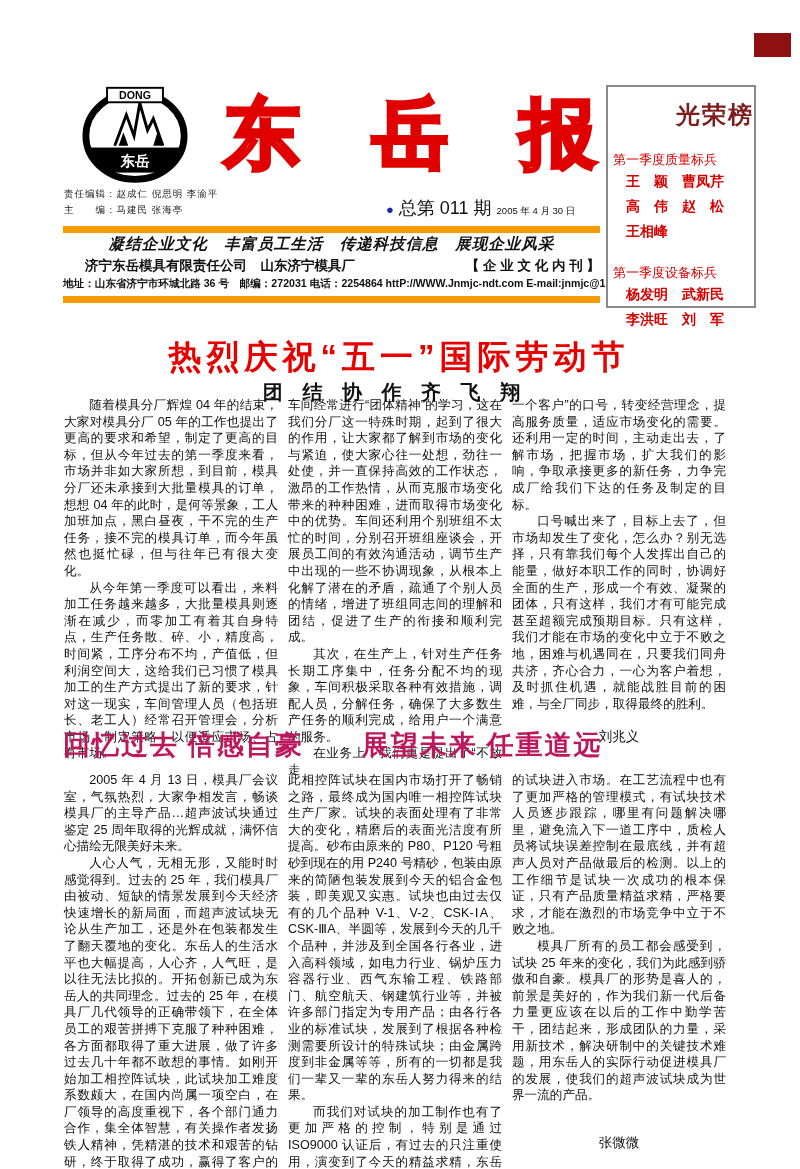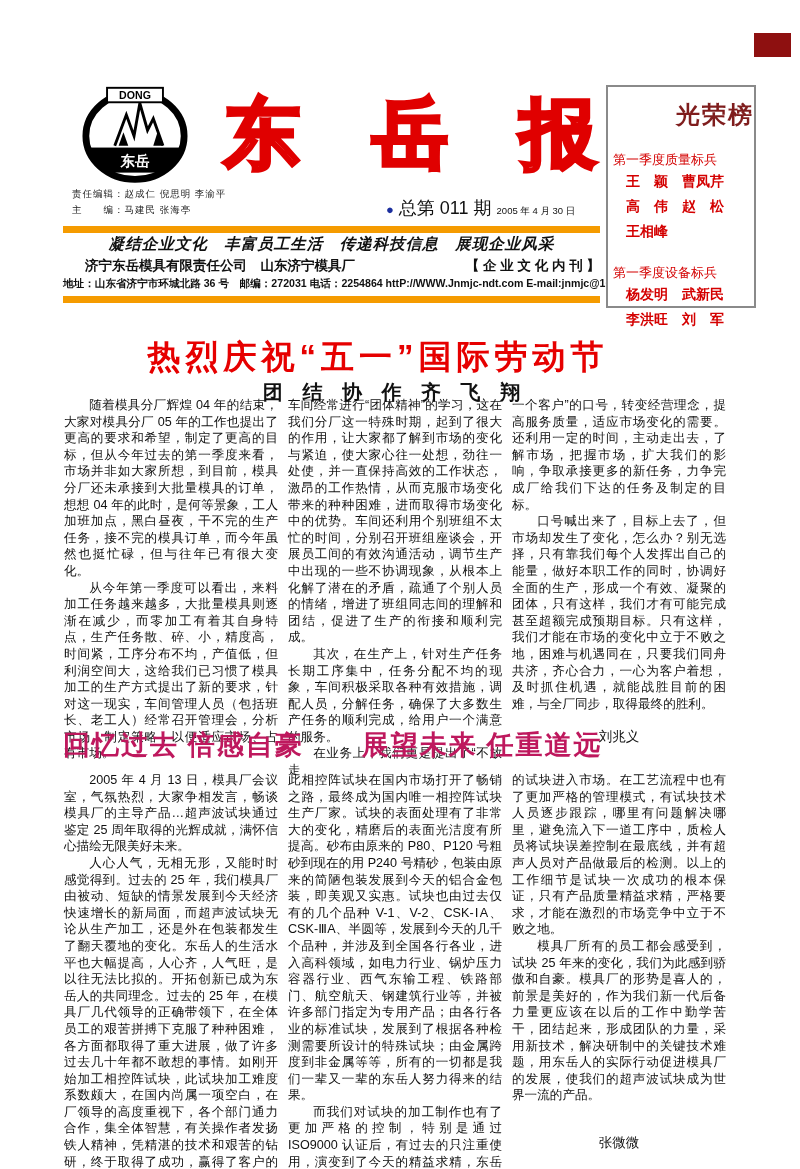--- a/index.html
+++ b/index.html
@@ -8,21 +8,21 @@
 
   
   .corner-mark{position:absolute;left:754px;top:33px;width:37px;height:24px;background:#8e1010;}
 
   
   .logo-wrap{position:absolute;left:82px;top:86px;width:106px;height:100px;}
   .paper-title{position:absolute;left:224px;top:82px;width:372px;height:104px;
                display:flex;justify-content:space-between;align-items:center;}
   .paper-title span{font-size:76px;font-weight:bold;line-height:1;
                color:#e00000;-webkit-text-fill-color:#fff;-webkit-text-stroke:3.5px #e00000;}
-  .editors{position:absolute;left:72px;top:186px;font-size:9.5px;line-height:16px;color:#222;letter-spacing:1px;}
+  .editors{position:absolute;left:64px;top:186px;font-size:9.5px;line-height:16px;color:#222;letter-spacing:1px;}
   .issue{position:absolute;left:386px;top:196px;width:215px;display:flex;align-items:baseline;gap:5px;white-space:nowrap;}
   .issue .bullet{color:#1b2e9e;font-size:13px;}
   .issue .no{font-size:18px;color:#111;}
   .issue .date{font-size:9.5px;color:#111;}
 
   
   .bar{position:absolute;left:63px;width:537px;height:7px;background:#f59b00;}
   .bar-top{top:226px;}
   .bar-bottom{top:296px;}
   .slogan{position:absolute;left:63px;top:234px;width:537px;text-align:center;
@@ -34,21 +34,21 @@
            white-space:nowrap;letter-spacing:0px;}
 
   
   .honor{position:absolute;left:606px;top:85px;width:150px;height:223px;border:2px solid #8a8a8a;
          box-sizing:border-box;background:#fff;}
   .honor .title{margin-top:12px;text-align:right;font-size:24px;font-weight:bold;color:#7f1d1d;letter-spacing:2px;}
   .honor .heading{margin-top:20px;font-size:13px;color:#d40000;padding-left:5px;white-space:nowrap;}
   .honor .name{font-size:14px;font-weight:bold;color:#d40000;line-height:25px;padding-left:18px;white-space:nowrap;}
 
   
-  .headline1{position:absolute;left:46px;top:335px;width:664px;text-align:center;
+  .headline1{position:absolute;left:67px;top:335px;width:664px;text-align:center;
              color:#e60000;font-weight:bold;font-size:33px;letter-spacing:5px;white-space:nowrap;}
   .subheadline{position:absolute;left:63px;top:379px;width:664px;text-align:center;
              color:#111;font-weight:bold;font-size:20px;letter-spacing:7px;white-space:nowrap;}
   .cols{position:absolute;left:64px;width:663px;display:flex;gap:10px;}
   .cols .col{width:214px;flex:0 0 214px;}
   .cols p{margin:0;font-size:12.6px;line-height:16.6px;text-align:justify;color:#111;}
   .cols p.ind{text-indent:2em;}
   .a1{top:397px;height:326px;}
   .a2{top:772px;height:378px;}
   .sig{text-align:center;margin-top:16px;font-size:13.5px;color:#111;}

